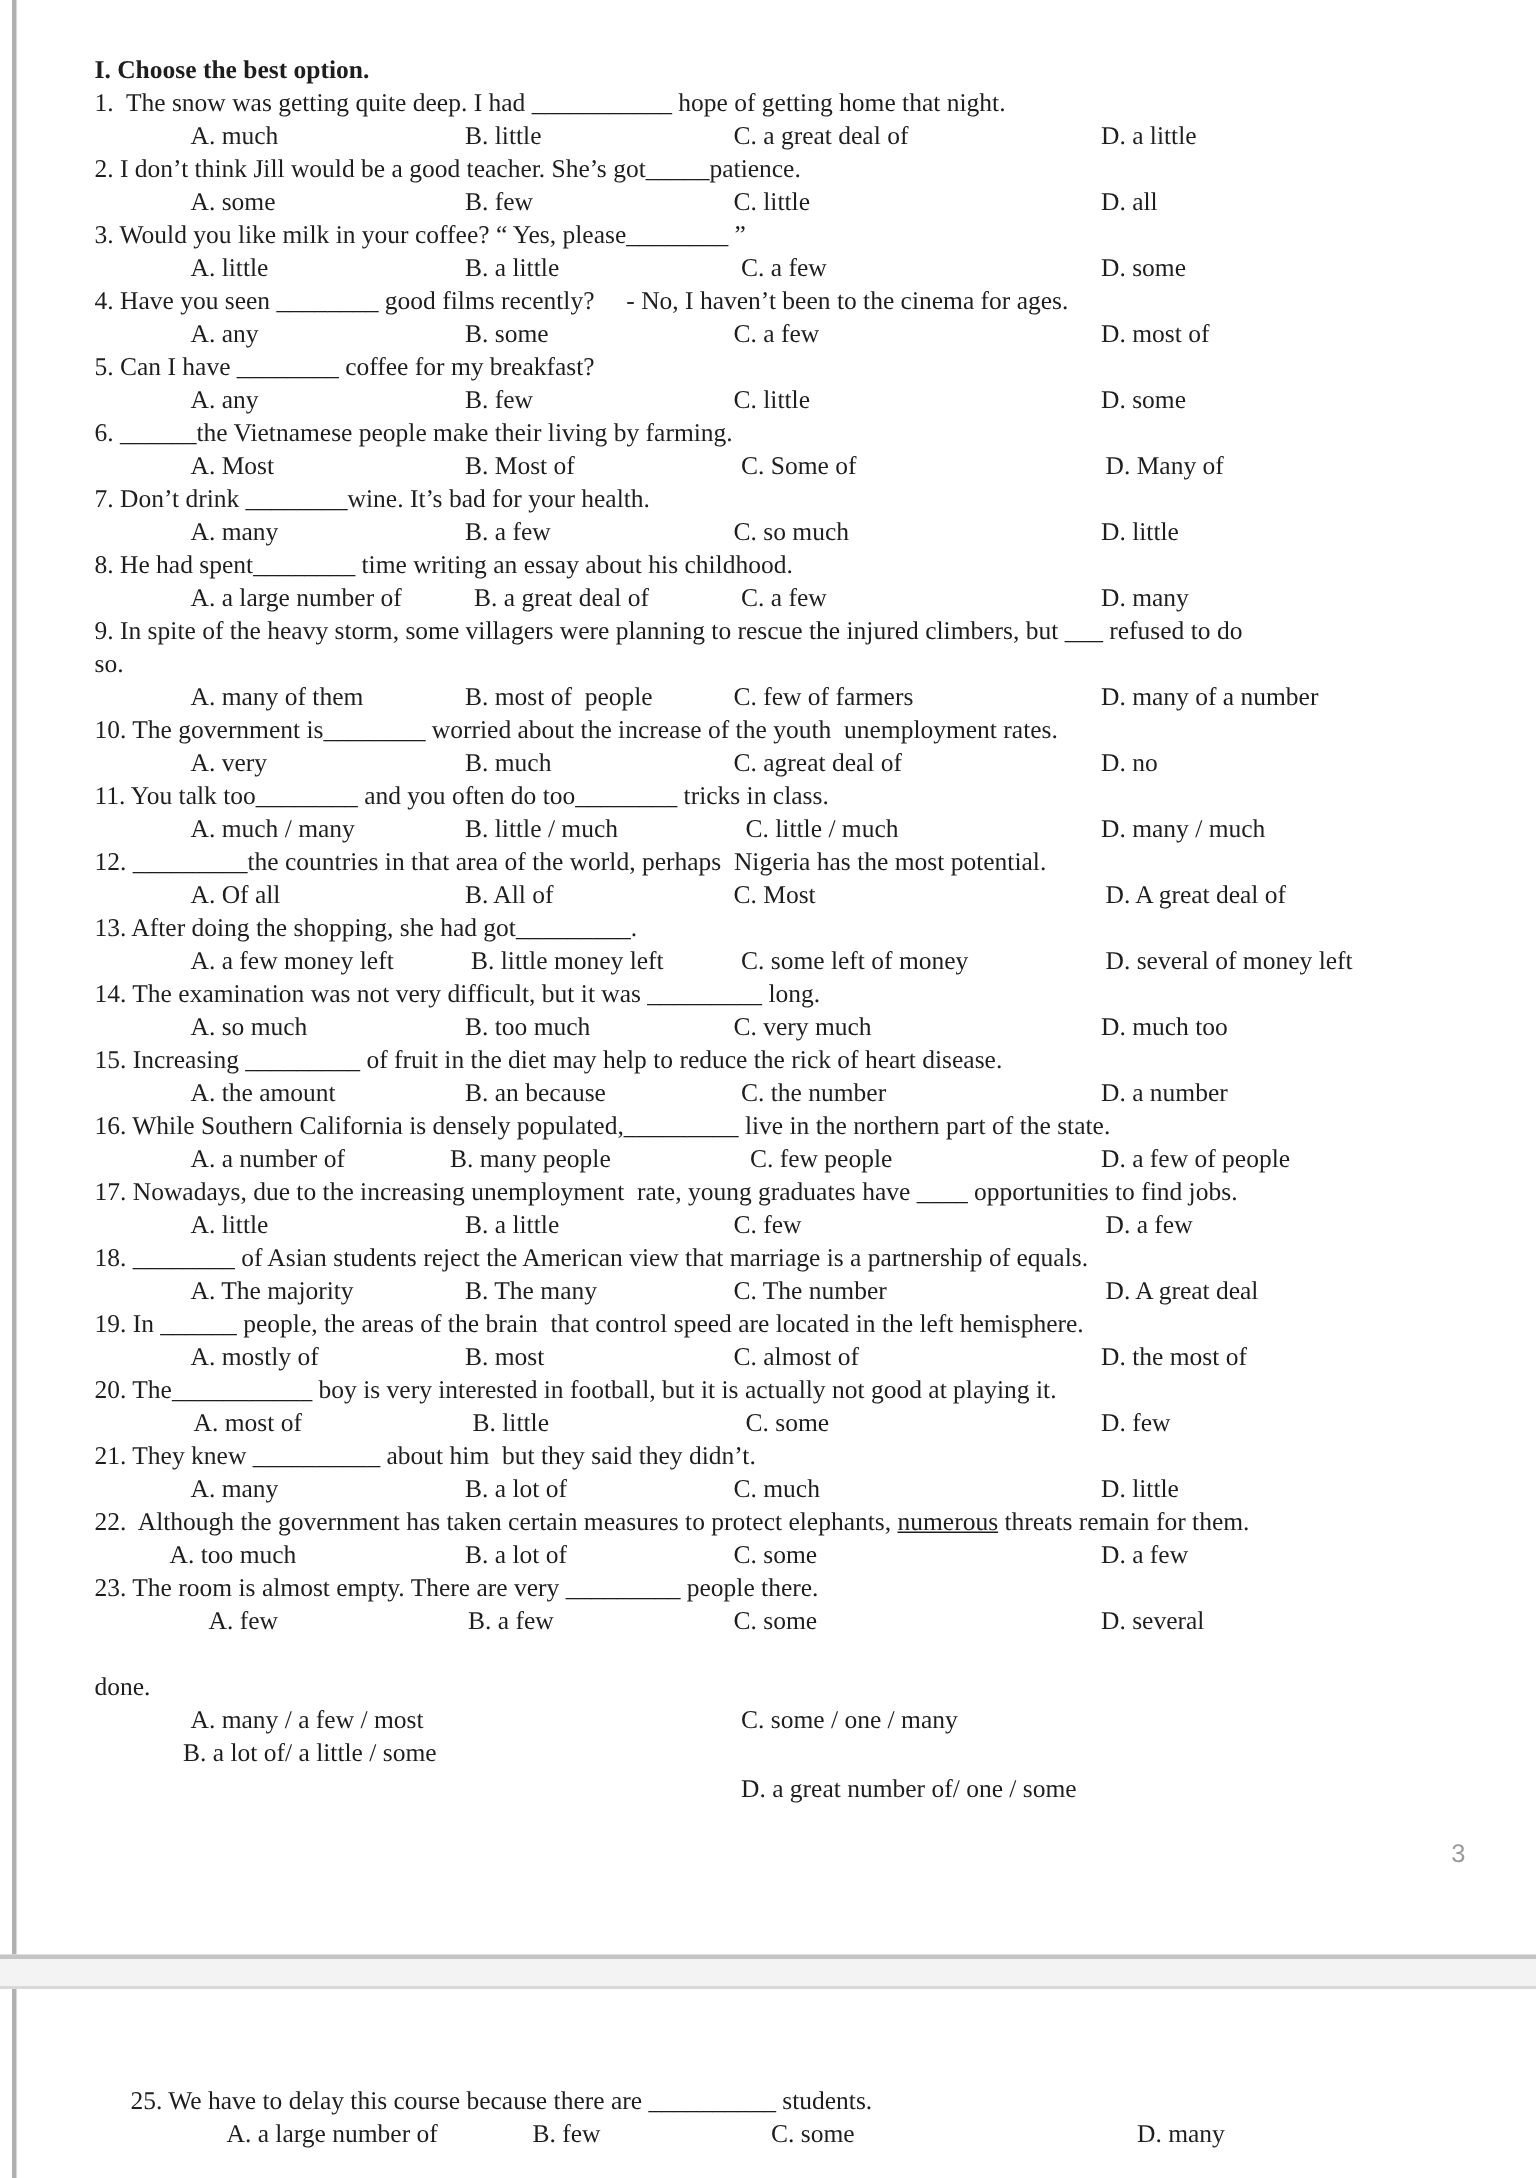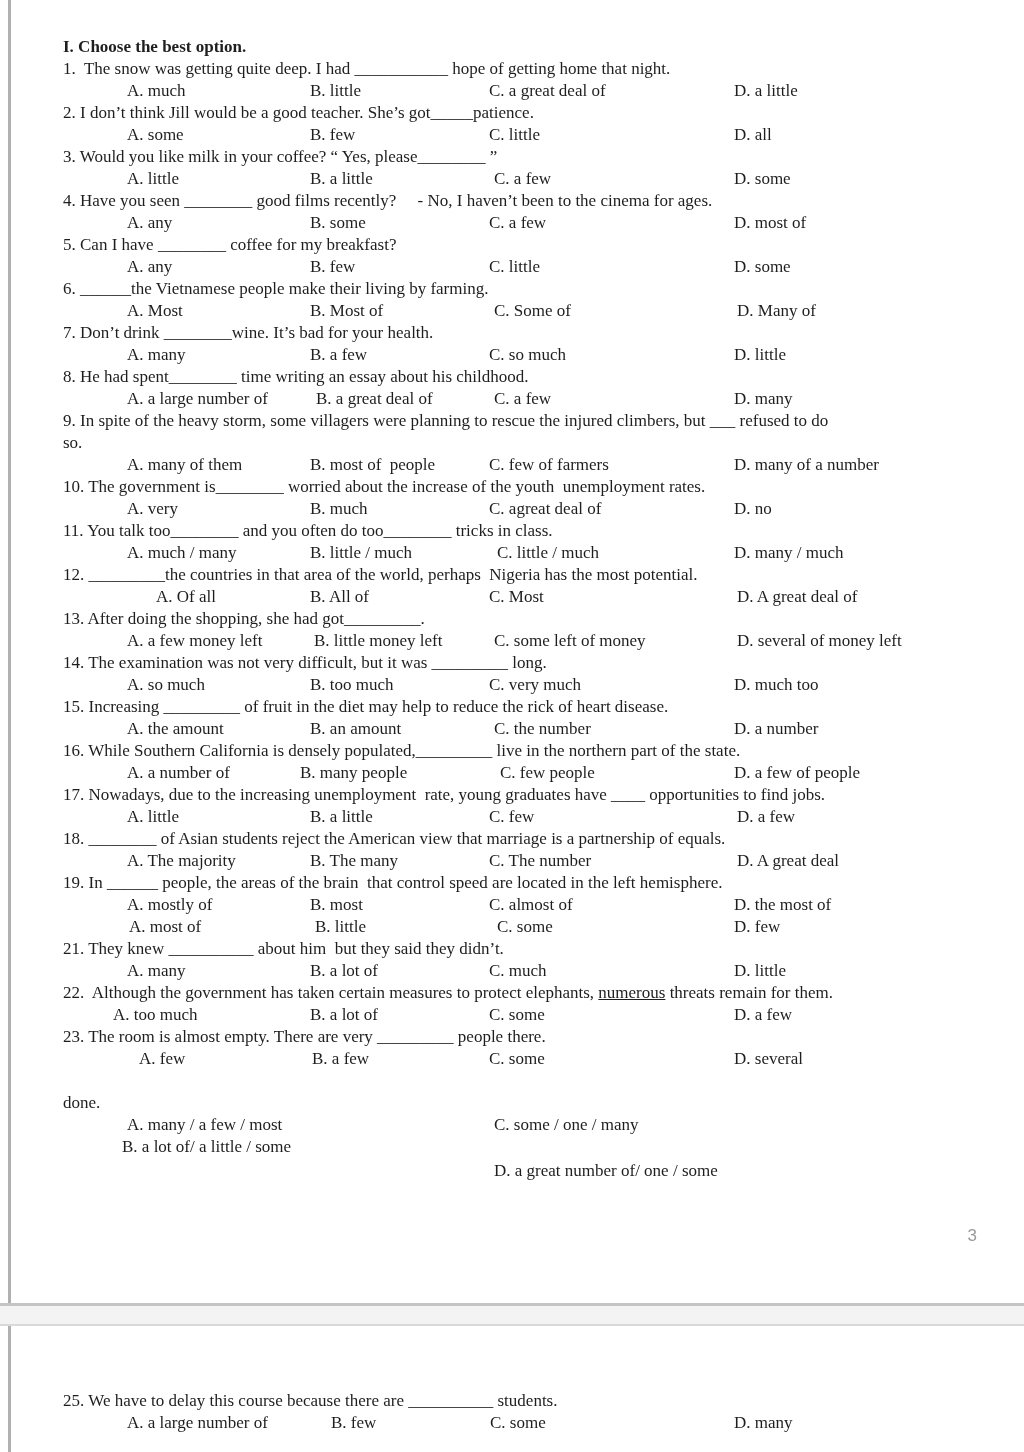--- a/index.html
+++ b/index.html
@@ -14,21 +14,21 @@
     border-left:3px solid #b0b0b0;box-sizing:border-box;
   }
   #page-1{top:0;height:1303px;}
   #page-gap{
     position:absolute;left:0;right:0;top:1303px;height:23px;
     background:#f3f3f3;border-top:3px solid #c4c4c4;border-bottom:2px solid #d9d9d9;
     box-sizing:border-box;
   }
   #page-2{top:1326px;bottom:0;}
   .content{padding:36px 20px 0 52px;}
-  #page-2 .content{padding-top:64px;}
+  #page-2 .content{padding-top:64px;margin-left:24px;}
   .section-title{font-weight:bold;}
   .q-text{white-space:pre-wrap;}
   .q-text .u{text-decoration:underline;}
   .opt-row{position:relative;height:22px;}
   .opt{position:absolute;top:0;white-space:pre;}
   .page-number{
     position:absolute;top:1225px;right:47px;
     color:#9a9a9a;font-family:"Liberation Sans","DejaVu Sans",sans-serif;
     font-size:17px;
   }
@@ -135,21 +135,21 @@
           <div class="opt-row">
             <span class="opt" style="left: 64px;">A. much / many</span>
             <span class="opt" style="left: 247px;">B. little / much</span>
             <span class="opt" style="left: 434px;">C. little / much</span>
             <span class="opt" style="left: 671px;">D. many / much</span>
           </div>
         </div>
         <div class="question">
           <div class="q-text"><span>12. _________the countries in that area of the world, perhaps  Nigeria has the most potential.</span></div>
           <div class="opt-row">
-            <span class="opt" style="left: 64px; margin-left: 29px;">A. Of all</span>
+            <span class="opt" style="left: 64px;">A. Of all</span>
             <span class="opt" style="left: 247px;">B. All of</span>
             <span class="opt" style="left: 426px;">C. Most</span>
             <span class="opt" style="left: 674px; text-align: right;">D. A great deal of</span>
           </div>
         </div>
         <div class="question">
           <div class="q-text"><span>13. After doing the shopping, she had got_________.</span></div>
           <div class="opt-row">
             <span class="opt" style="left: 64px;">A. a few money left</span>
             <span class="opt" style="left: 251px;">B. little money left</span>
@@ -163,21 +163,21 @@
             <span class="opt" style="left: 64px;">A. so much</span>
             <span class="opt" style="left: 247px;">B. too much</span>
             <span class="opt" style="left: 426px;">C. very much</span>
             <span class="opt" style="left: 671px;">D. much too</span>
           </div>
         </div>
         <div class="question">
           <div class="q-text"><span>15. Increasing _________ of fruit in the diet may help to reduce the rick of heart disease.</span></div>
           <div class="opt-row">
             <span class="opt" style="left: 64px;">A. the amount</span>
-            <span class="opt" style="left: 247px;">B. an amount</span>
+            <span class="opt" style="left: 247px;">B. an because</span>
             <span class="opt" style="left: 431px;">C. the number</span>
             <span class="opt" style="left: 671px;">D. a number</span>
           </div>
         </div>
         <div class="question">
           <div class="q-text"><span>16. While Southern California is densely populated,_________ live in the northern part of the state.</span></div>
           <div class="opt-row">
             <span class="opt" style="left: 64px;">A. a number of</span>
             <span class="opt" style="left: 237px;">B. many people</span>
             <span class="opt" style="left: 437px;">C. few people</span>
@@ -205,20 +205,21 @@
         <div class="question">
           <div class="q-text"><span>19. In ______ people, the areas of the brain  that control speed are located in the left hemisphere.</span></div>
           <div class="opt-row">
             <span class="opt" style="left: 64px;">A. mostly of</span>
             <span class="opt" style="left: 247px;">B. most</span>
             <span class="opt" style="left: 426px;">C. almost of</span>
             <span class="opt" style="left: 671px;">D. the most of</span>
           </div>
         </div>
         <div class="question">
+          <div class="q-text"><span>20. The___________ boy is very interested in football, but it is actually not good at playing it.</span></div>
           <div class="opt-row">
             <span class="opt" style="left: 66px;">A. most of</span>
             <span class="opt" style="left: 252px;">B. little</span>
             <span class="opt" style="left: 434px;">C. some</span>
             <span class="opt" style="left: 671px;">D. few</span>
           </div>
         </div>
         <div class="question">
           <div class="q-text"><span>21. They knew __________ about him  but they said they didn’t.</span></div>
           <div class="opt-row">

